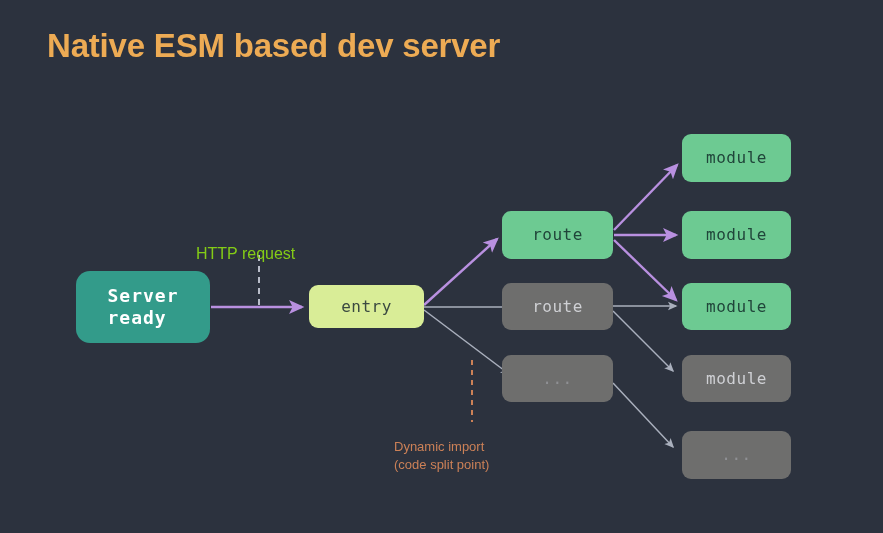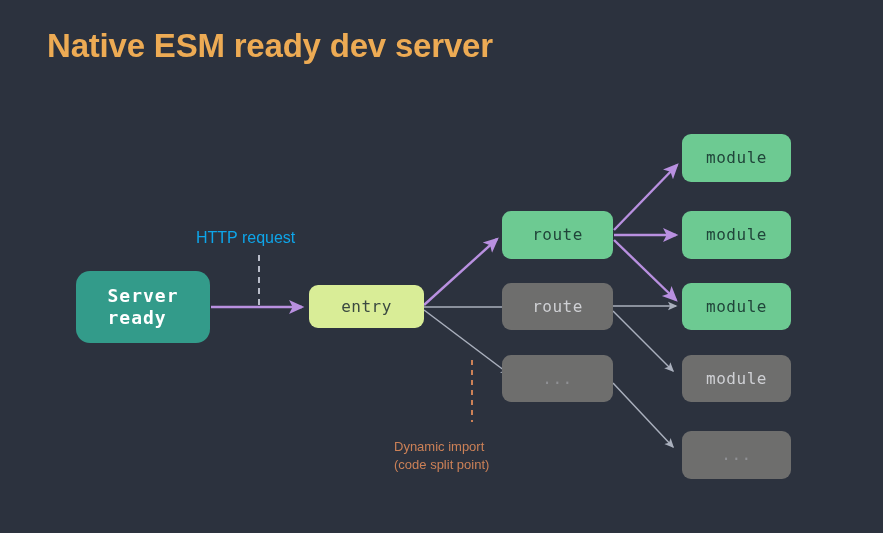--- a/index.html
+++ b/index.html
@@ -66,41 +66,41 @@
   .node.inactive {
     background: #6e6e6d;
     color: #cfd0d4;
   }
   .node.inactive.dim {
     color: #8f9094;
   }
   .label-http {
     position: absolute;
     left: 196px;
-    top: 229px;
+    top: 245px;
     font-size: 16px;
-    color: #0ea5e9;
+    color: #84cc16;
     white-space: nowrap;
   }
   .label-dynamic {
     position: absolute;
     left: 394px;
     top: 438px;
     font-size: 13px;
     color: #cc8157;
     line-height: 1.42;
     white-space: pre-line;
   }
 </style>
 </head>
 <body>
 
 <div id="slide">
 
-  <div id="slide-title">Native ESM ready dev server</div>
+  <div id="slide-title">Native ESM based dev server</div>
 
   <svg class="edges" viewBox="0 0 883 533" width="883" height="533">
     <defs>
       <marker id="ah-active" markerWidth="7" markerHeight="7" refX="5.4" refY="3.3" orient="auto" markerUnits="strokeWidth">
         <path d="M0,0.4 L6.4,3.3 L0,6.2 L1.5,3.3 Z" fill="#b990e0"></path>
       </marker>
       <marker id="ah-inactive" markerWidth="7" markerHeight="7" refX="5.4" refY="3.3" orient="auto" markerUnits="strokeWidth">
         <path d="M0,0.4 L6.4,3.3 L0,6.2 L1.5,3.3 Z" fill="#aab0bd"></path>
       </marker>
     </defs>

